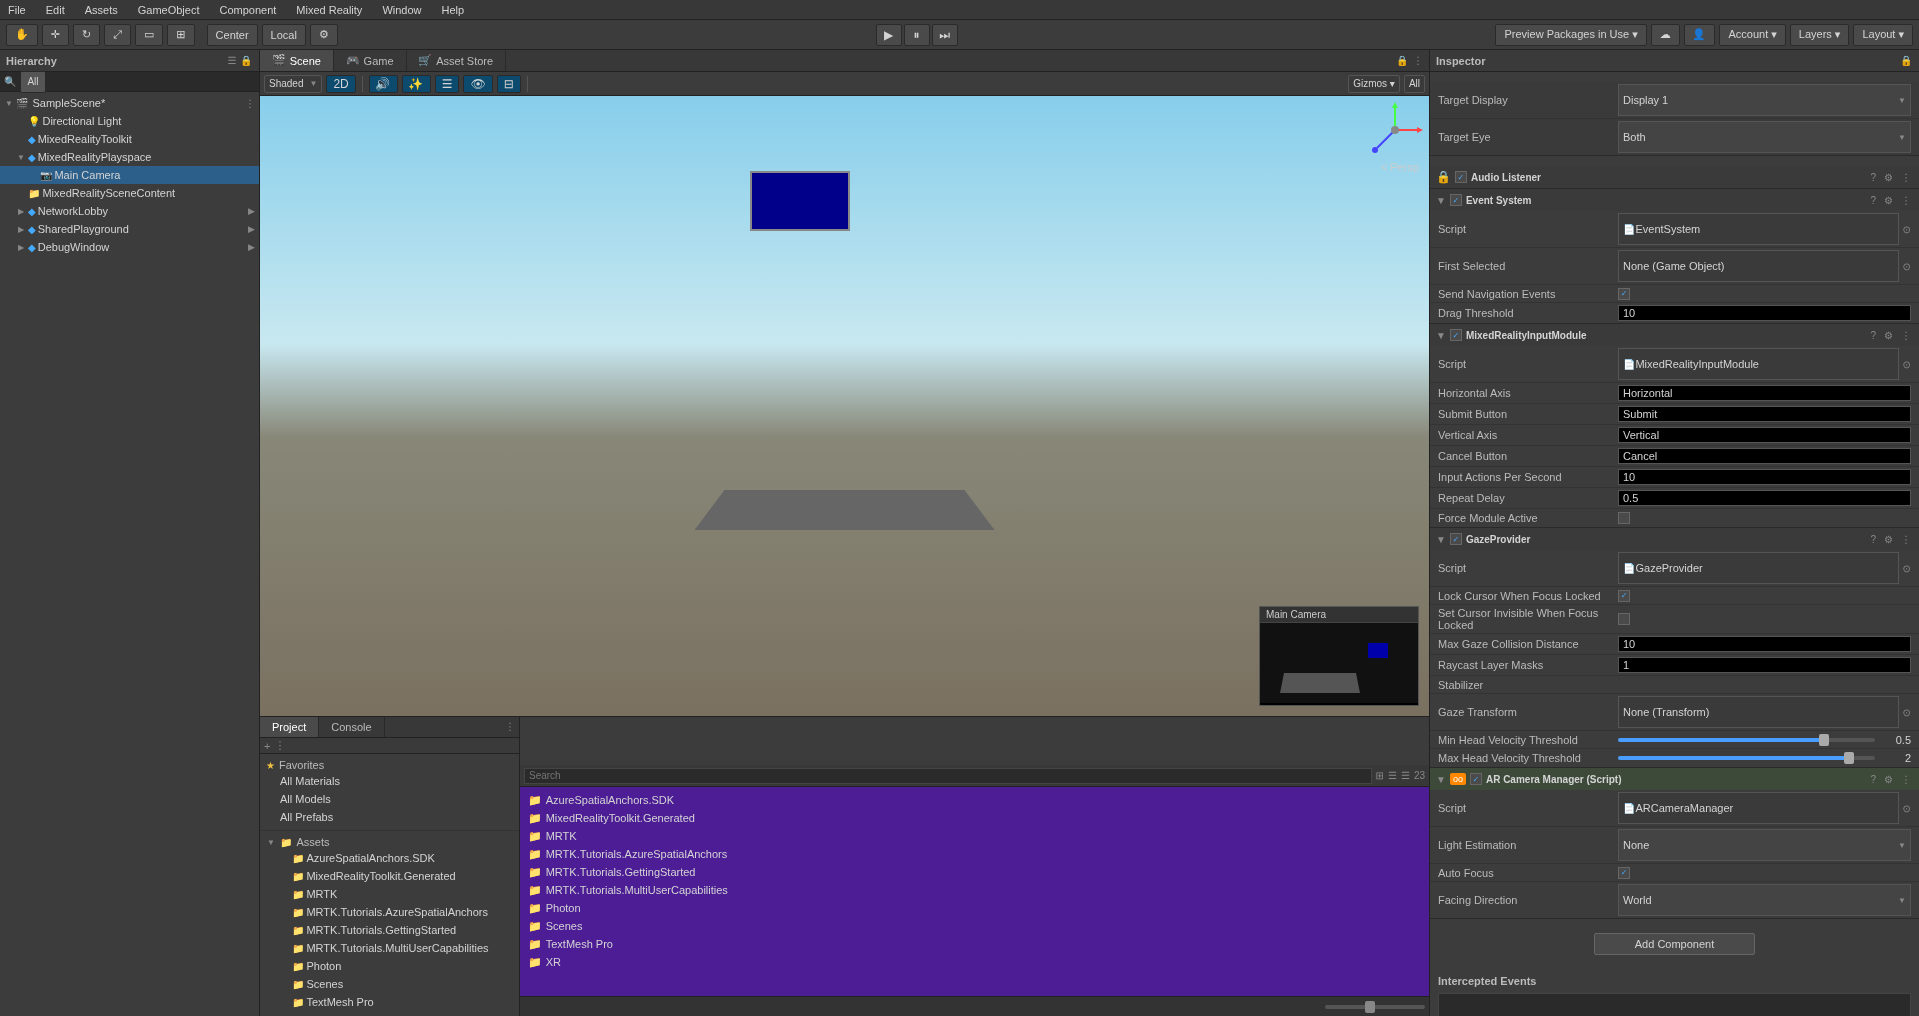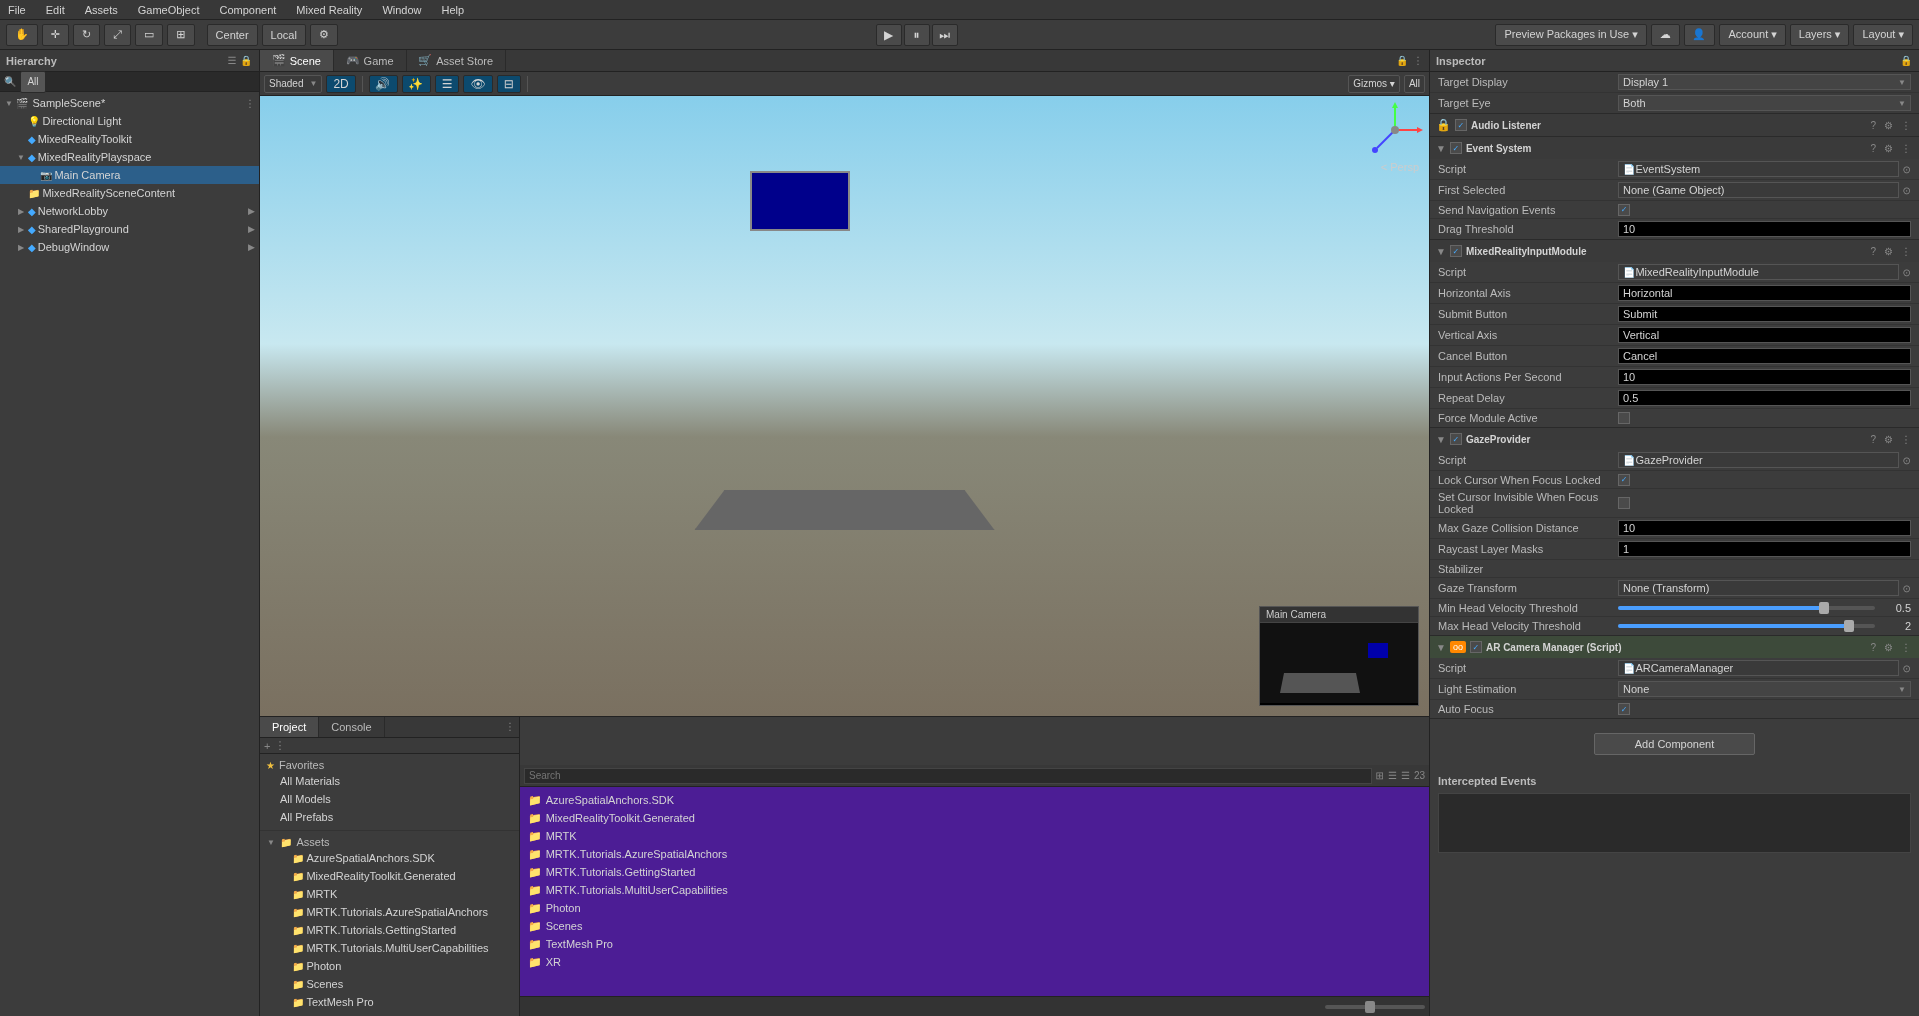--- a/index.html
+++ b/index.html
@@ -394,20 +394,21 @@
 
     
     .inspector-panel {
       width: 490px;
       background: #3c3c3c;
       border-left: 1px solid #222;
       display: flex;
       flex-direction: column;
       flex-shrink: 0;
       overflow: hidden;
+      gap: 10px;
     }
     .inspector-content {
       flex: 1;
       overflow-y: auto;
       padding: 0;
     }
     .inspector-section {
       border-bottom: 1px solid #2a2a2a;
     }
     .inspector-section-header {
@@ -449,21 +450,21 @@
       font-size: 11px;
       color: #bbb;
       flex-shrink: 0;
     }
     .inspector-value {
       flex: 1;
       font-size: 11px;
       color: #d4d4d4;
       background: #3a3a3a;
       border: 1px solid #555;
-      padding: 1px 4px;
+      padding: 9px 4px;
       min-height: 16px;
       display: flex;
       align-items: center;
     }
     .inspector-value.dropdown {
       background: #444;
       justify-content: space-between;
     }
     .inspector-value.dropdown::after {
       content: '▼';
@@ -1059,20 +1060,26 @@
         <div class="inspector-row">
           <span class="inspector-label">Light Estimation</span>
           <div class="inspector-value dropdown">
             <span>None</span>
           </div>
         </div>
         <div class="inspector-row">
           <span class="inspector-label">Auto Focus</span>
           <div class="checkbox-row checkbox-checked"></div>
         </div>
+        <div class="inspector-row">
+          <span class="inspector-label">Facing Direction</span>
+          <div class="inspector-value dropdown">
+            <span>World</span>
+          </div>
+        </div>
       </div>
 
       <div class="add-component-btn">
         <div class="add-comp-inner">Add Component</div>
       </div>
 
       <div class="intercepted-section">
         <div class="intercepted-title">Intercepted Events</div>
         <div style="height:60px;background:#2a2a2a;border:1px solid #444;margin-top:4px;"></div>
       </div>

